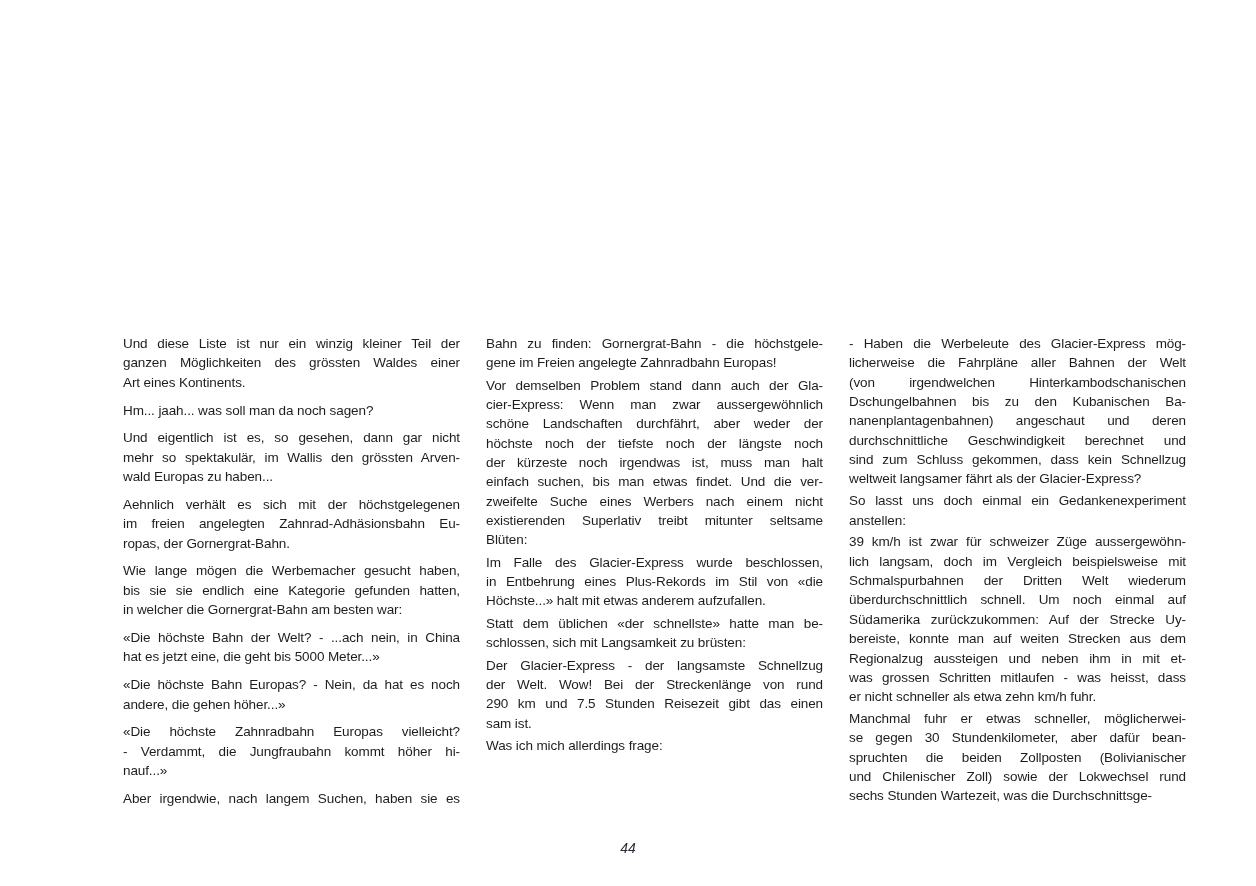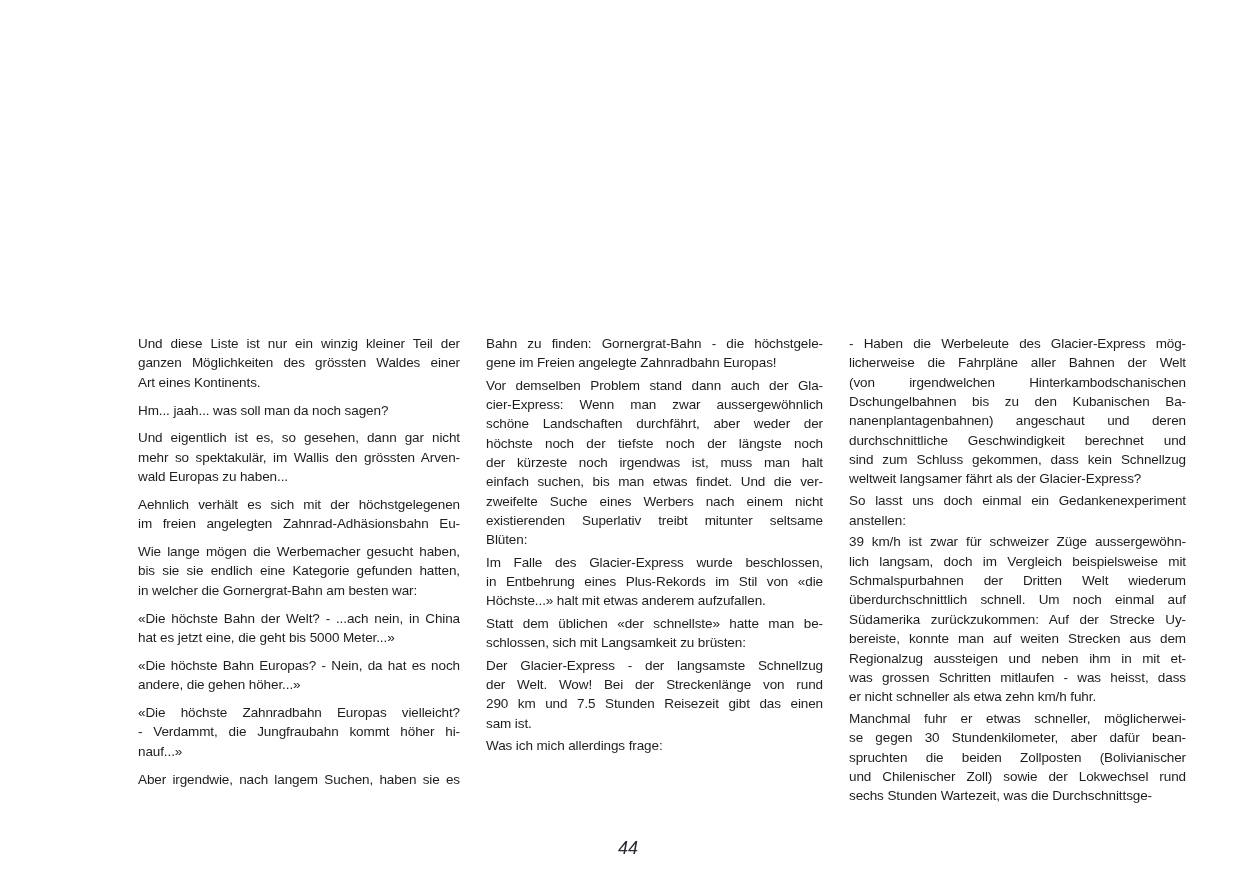--- a/index.html
+++ b/index.html
@@ -29,21 +29,21 @@
     gap: 26px;
   }
   .col {
     width: 337px;
     flex: 0 0 337px;
   }
   .para {
     margin: 0 0 8px 0;
   }
   
-  .col-0 .para { margin-bottom: 8.5px; margin-left: 15px; }
+  .col-0 .para { margin-bottom: 8.5px; }
   .col-1 .para { margin-bottom: 3px; }
   .col-2 .para { margin-bottom: 2.5px; }
   .para:last-child { margin-bottom: 0; }
   .line {
     font-size: 13.5px;
     line-height: 19.35px;
     letter-spacing: -0.1px;
     white-space: nowrap;
     overflow: hidden;
     text-align: justify;
@@ -52,21 +52,21 @@
   }
   .line.last {
     text-align-last: left;
   }
   .folio {
     position: absolute;
     left: 0;
     top: 841px;
     width: 1256px;
     text-align: center;
-    font-size: 18px;
+    font-size: 14px;
     font-style: italic;
     color: #2a2a33;
     line-height: 15px;
   }
 </style>
 </head>
 <body>
 
 <div class="page">
   <div class="textblock">
@@ -80,20 +80,21 @@
           <div class="line last">Hm... jaah... was soll man da noch sagen?</div>
         </div>
         <div class="para">
           <div class="line">Und eigentlich ist es, so gesehen, dann gar nicht</div>
           <div class="line">mehr so spektakulär, im Wallis den grössten Arven-</div>
           <div class="line last">wald Europas zu haben...</div>
         </div>
         <div class="para">
           <div class="line">Aehnlich verhält es sich mit der höchstgelegenen</div>
           <div class="line">im freien angelegten Zahnrad-Adhäsionsbahn Eu-</div>
+          <div class="line last">ropas, der Gornergrat-Bahn.</div>
         </div>
         <div class="para">
           <div class="line">Wie lange mögen die Werbemacher gesucht haben,</div>
           <div class="line">bis sie sie endlich eine Kategorie gefunden hatten,</div>
           <div class="line last">in welcher die Gornergrat-Bahn am besten war:</div>
         </div>
         <div class="para">
           <div class="line">«Die höchste Bahn der Welt? - ...ach nein, in China</div>
           <div class="line last">hat es jetzt eine, die geht bis 5000 Meter...»</div>
         </div>

